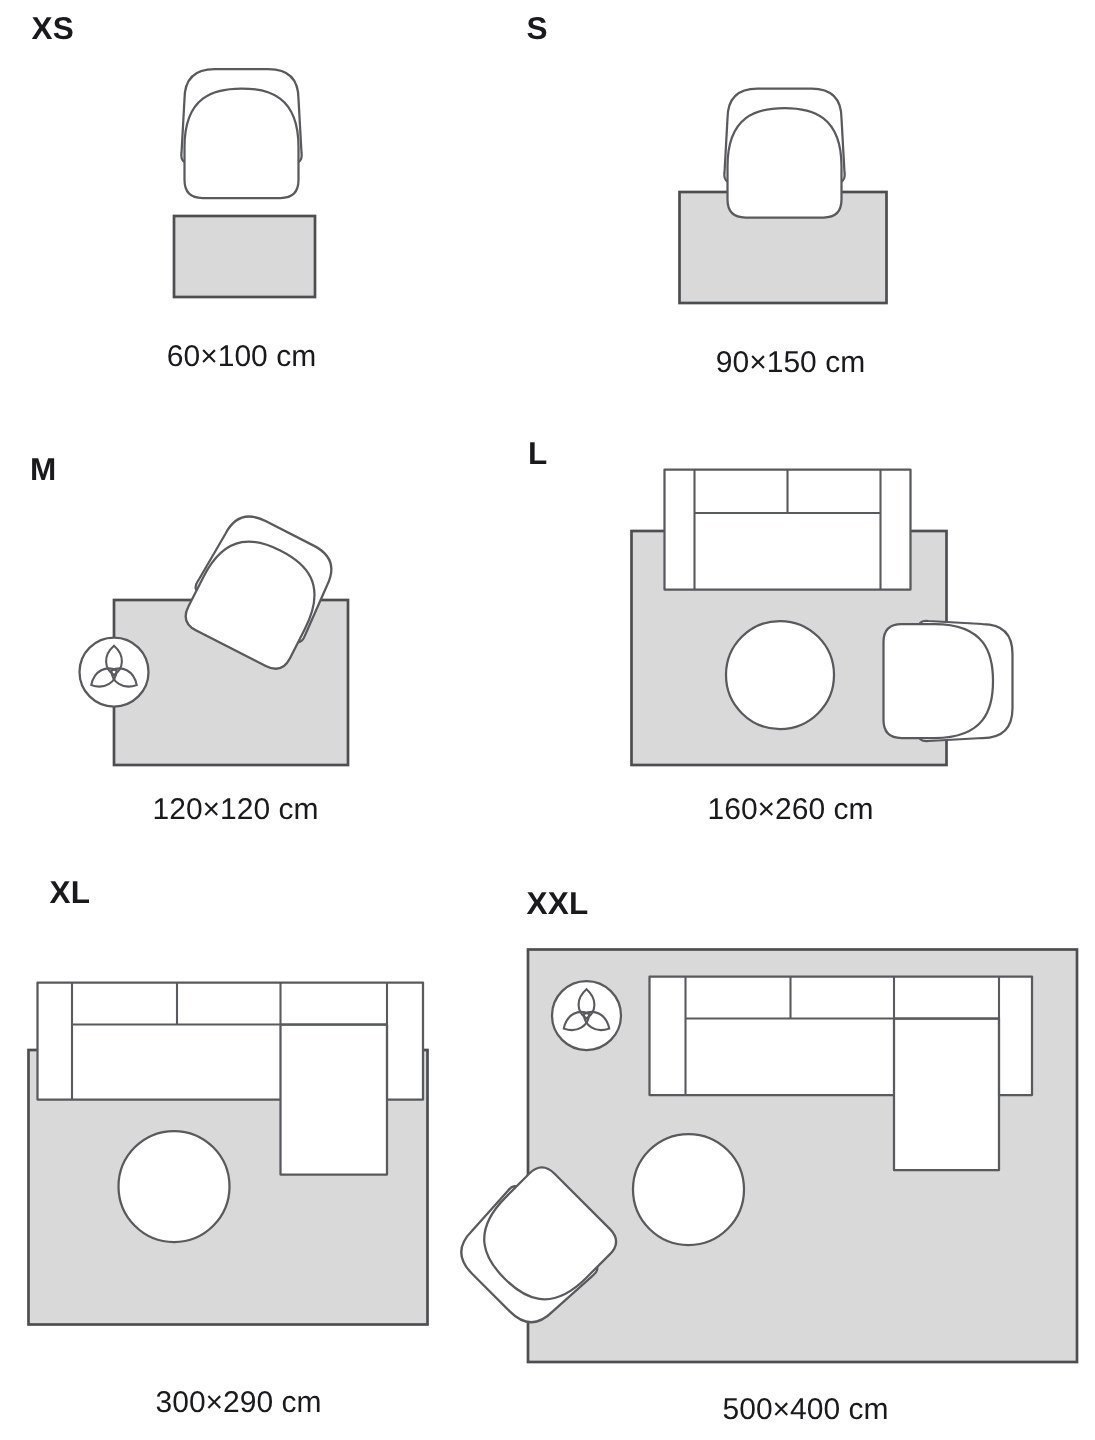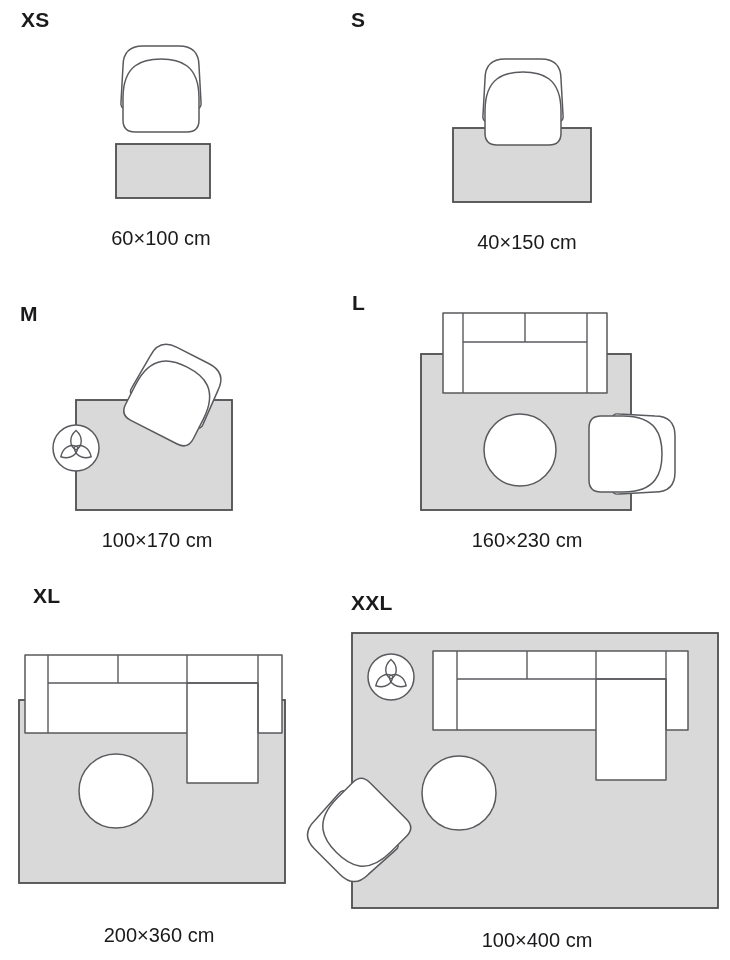--- a/index.html
+++ b/index.html
@@ -101,19 +101,19 @@
   </svg>
 
   <div class="size-label" style="left:21px;top:9px">XS</div>
   <div class="size-label" style="left:351px;top:9px">S</div>
   <div class="size-label" style="left:20px;top:303px">M</div>
   <div class="size-label" style="left:352px;top:292px">L</div>
   <div class="size-label" style="left:33px;top:585px">XL</div>
   <div class="size-label" style="left:351px;top:592px">XXL</div>
 
   <div class="size-caption" style="left:161px;top:227px">60×100 cm</div>
-  <div class="size-caption" style="left:527px;top:231px">40×150 cm</div>
-  <div class="size-caption" style="left:157px;top:529px">100×170 cm</div>
-  <div class="size-caption" style="left:527px;top:529px">160×230 cm</div>
-  <div class="size-caption" style="left:159px;top:924px">200×360 cm</div>
-  <div class="size-caption" style="left:537px;top:929px">100×400 cm</div>
+  <div class="size-caption" style="left:527px;top:231px">90×150 cm</div>
+  <div class="size-caption" style="left:157px;top:529px">120×120 cm</div>
+  <div class="size-caption" style="left:527px;top:529px">160×260 cm</div>
+  <div class="size-caption" style="left:159px;top:924px">300×290 cm</div>
+  <div class="size-caption" style="left:537px;top:929px">500×400 cm</div>
 
 </div>
 
 </body></html>

